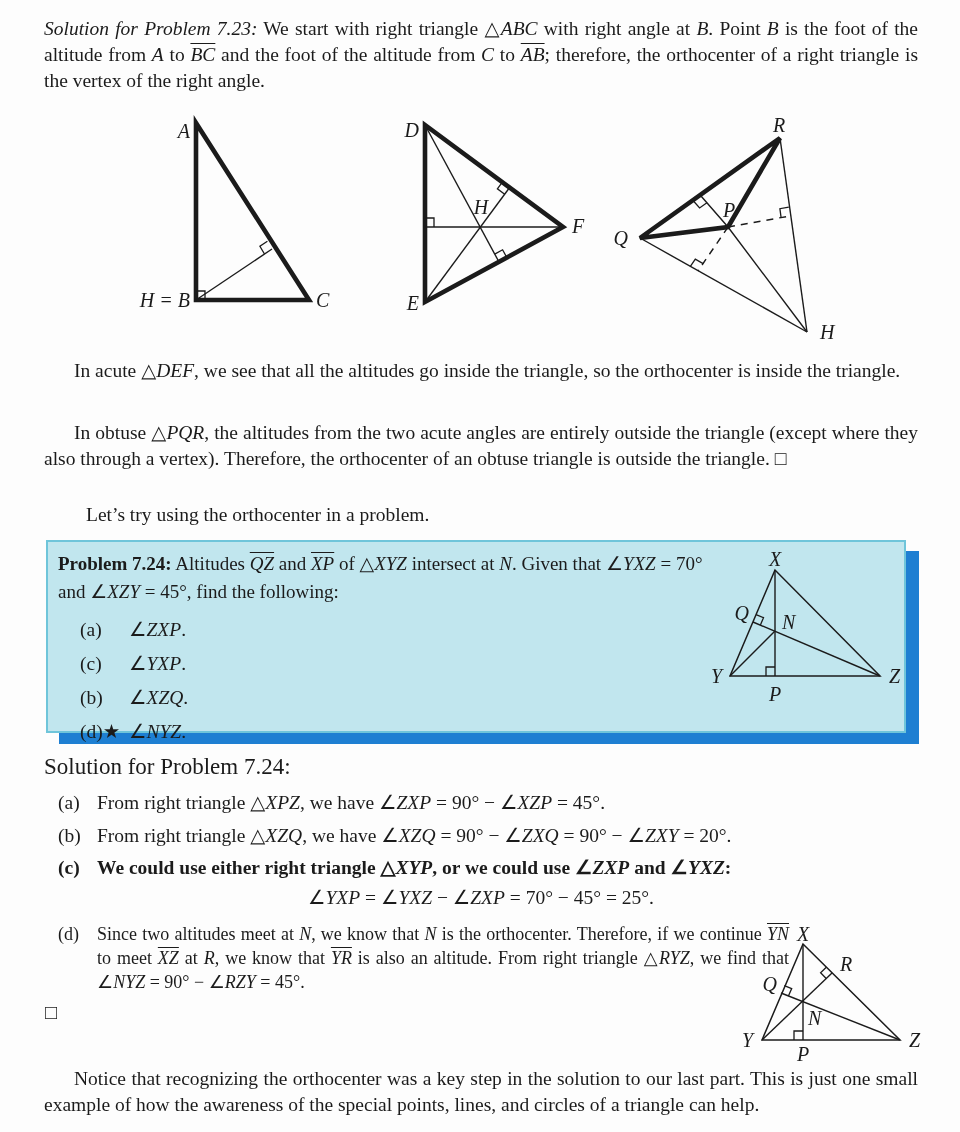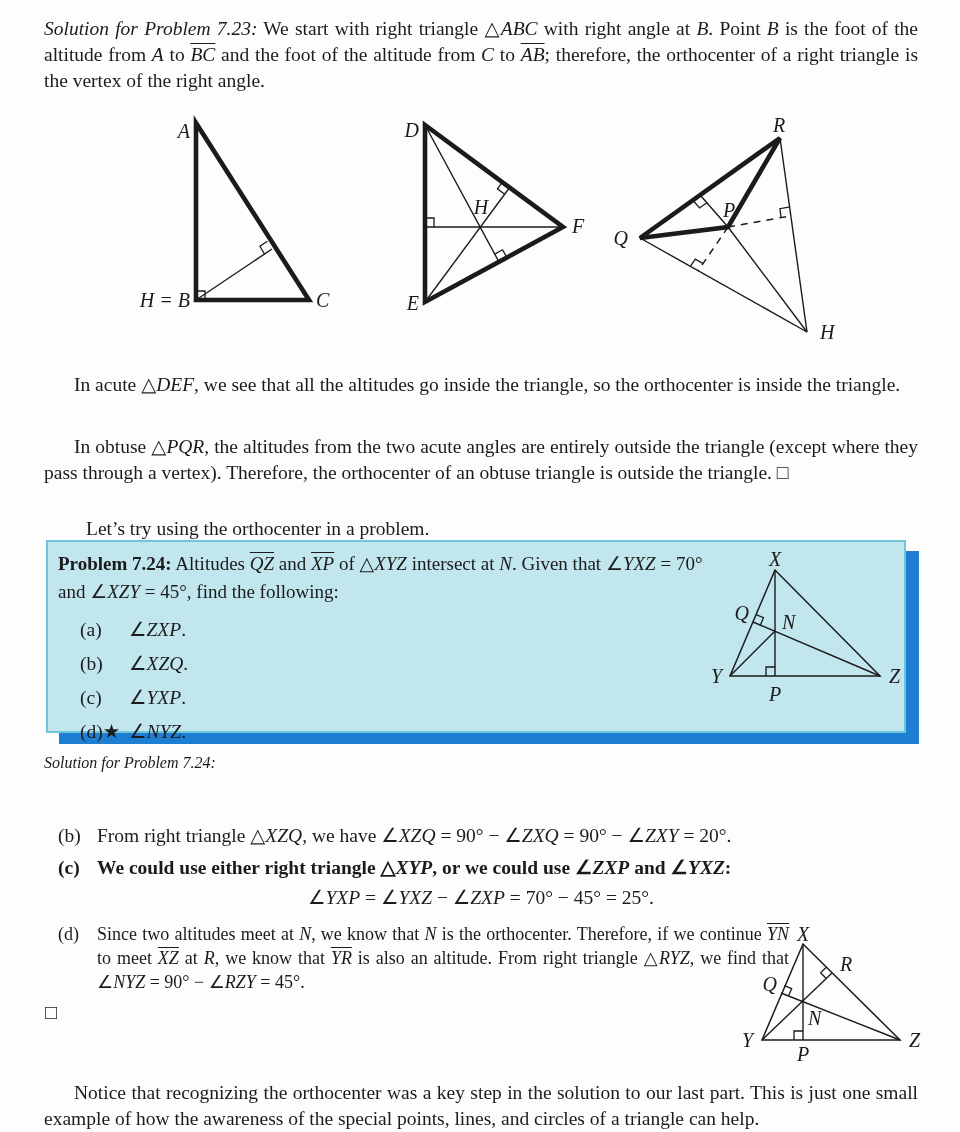--- a/index.html
+++ b/index.html
@@ -6,21 +6,21 @@
     --box-bg:#c1e6ee; --box-border:#6fc5da; --box-shadow:#1e7fd2; --ink:#1b1b1b; --paper:#fdfdfd;
   }
   html,body{margin:0;padding:0;}
   body{background:#e8e8e8;}
   #page{
     position:relative; width:960px; height:1132px; background:var(--paper);
     font-family:"Liberation Serif", serif; color:var(--ink); overflow:hidden;
     margin:0 auto;
   }
   .para{position:absolute; font-size:19.5px; line-height:26px; text-align:justify;}
-  .indent{text-indent:30px;margin-top:14px;}
+  .indent{text-indent:30px;}
   .ri{font-style:italic;}
   .rb{font-weight:700;}
   .ro{text-decoration:overline; font-style:italic;}
   .fig-layer{position:absolute; left:0; top:0; z-index:4; pointer-events:none;}
   .fig-layer text{font-family:"Liberation Serif", serif; font-style:italic; font-size:20px; fill:var(--ink);}
   .tri-thick{fill:none; stroke:var(--ink); stroke-width:4.6; stroke-linejoin:miter;}
   .tri-thin{fill:none; stroke:var(--ink); stroke-width:1.5;}
   .alt{stroke:var(--ink); stroke-width:1.4; fill:none;}
   .alt-dash{stroke:var(--ink); stroke-width:1.4; fill:none; stroke-dasharray:7 6;}
   .ra{fill:none; stroke:var(--ink); stroke-width:1.3;}
@@ -33,55 +33,58 @@
   .box-items{margin-top:7px; padding-left:32px; font-size:19.5px;}
   .box-item{height:34px; line-height:34px;}
   .box-item .ilabel{display:inline-block; width:49px;}
   .sol-line{position:absolute; left:58px; font-size:19.5px; line-height:26px;}
   .sol-line .slabel{display:inline-block; width:39px;}
   #sol-d{position:absolute; left:58px; top:922px; width:692px; font-size:18px; line-height:24px;
          text-align:justify; padding-left:39px; text-indent:-39px;}
   #sol-d .slabel{display:inline-block; width:39px; text-indent:0;}
   #equation{position:absolute; left:44px; top:886px; width:874px; text-align:center; font-size:19.5px;}
   #halmos{position:absolute; left:45px; top:1001px; font-size:20px;}
-  #sol-heading{position:absolute; left:44px; top:754px; font-size:16px; font-style:italic;}
+  #sol-heading{position:absolute; left:44px; top:754px; font-size:23px; }
 </style>
 </head>
 <body>
 
 <div id="page">
 
   <div class="para" style="left:44px; top:16px; width:874px;"><span class="ri">Solution for Problem 7.23:</span><span>  We start with right triangle </span><span>△</span><span class="ri">ABC</span><span> with right angle at </span><span class="ri">B</span><span>. Point </span><span class="ri">B</span><span> is the foot of the altitude from </span><span class="ri">A</span><span> to </span><span class="ro ri">BC</span><span> and the foot of the altitude from </span><span class="ri">C</span><span> to </span><span class="ro ri">AB</span><span>; therefore, the orthocenter of a right triangle is the vertex of the right angle.</span></div>
 
   <div class="para indent" style="left:44px; top:358px; width:874px;"><span>In acute </span><span>△</span><span class="ri">DEF</span><span>, we see that all the altitudes go inside the triangle, so the orthocenter is inside the triangle.</span></div>
 
-  <div class="para indent" style="left:44px; top:420px; width:874px;"><span>In obtuse </span><span>△</span><span class="ri">PQR</span><span>, the altitudes from the two acute angles are entirely outside the triangle (except where they pass through a vertex).  Therefore, the orthocenter of an obtuse triangle is outside the triangle. </span><span>□</span></div>
+  <div class="para indent" style="left:44px; top:420px; width:874px;"><span>In obtuse </span><span>△</span><span class="ri">PQR</span><span>, the altitudes from the two acute angles are entirely outside the triangle (except where they also through a vertex).  Therefore, the orthocenter of an obtuse triangle is outside the triangle. </span><span>□</span></div>
 
   <div class="para indent" style="left:56px; top:502px; width:874px;">Let’s try using the orthocenter in a problem.</div>
 
   <div id="problem-box">
     <div class="box-intro"><span class="rb">Problem 7.24:</span><span>  Altitudes </span><span class="ro ri">QZ</span><span> and </span><span class="ro ri">XP</span><span> of </span><span>△</span><span class="ri">XYZ</span><span> intersect at </span><span class="ri">N</span><span>. Given that </span><span>∠</span><span class="ri">YXZ</span><span> = 70° and </span><span>∠</span><span class="ri">XZY</span><span> = 45°, find the following:</span></div>
     <div class="box-items">
       <div class="box-item">
         <span class="ilabel">(a)</span><span><span>∠</span><span class="ri">ZXP</span><span>.</span></span>
       </div>
       <div class="box-item">
-        <span class="ilabel">(b)</span><span><span>∠</span><span class="ri">XZQ</span><span>.</span></span>
+        <span class="ilabel">(c)</span><span><span>∠</span><span class="ri">YXP</span><span>.</span></span>
       </div>
       <div class="box-item">
-        <span class="ilabel">(c)</span><span><span>∠</span><span class="ri">YXP</span><span>.</span></span>
+        <span class="ilabel">(b)</span><span><span>∠</span><span class="ri">XZQ</span><span>.</span></span>
       </div>
       <div class="box-item">
         <span class="ilabel">(d)★</span><span><span>∠</span><span class="ri">NYZ</span><span>.</span></span>
       </div>
     </div>
   </div>
 
   <div id="sol-heading">Solution for Problem 7.24:</div>
 
+  <div class="sol-line" style="top:790px;">
+    <span class="slabel">(a)</span><span><span>From right triangle </span><span>△</span><span class="ri">XPZ</span><span>, we have </span><span>∠</span><span class="ri">ZXP</span><span> = 90° − </span><span>∠</span><span class="ri">XZP</span><span> = 45°.</span></span>
+  </div>
   <div class="sol-line" style="top:823px;">
     <span class="slabel">(b)</span><span><span>From right triangle </span><span>△</span><span class="ri">XZQ</span><span>, we have </span><span>∠</span><span class="ri">XZQ</span><span> = 90° − </span><span>∠</span><span class="ri">ZXQ</span><span> = 90° − </span><span>∠</span><span class="ri">ZXY</span><span> = 20°.</span></span>
   </div>
   <div class="sol-line" style="top:855px;font-weight:bold;">
     <span class="slabel">(c)</span><span><span>We could use either right triangle </span><span>△</span><span class="ri">XYP</span><span>, or we could use </span><span>∠</span><span class="ri">ZXP</span><span> and </span><span>∠</span><span class="ri">YXZ</span><span>:</span></span>
   </div>
 
   <div id="equation"><span>∠</span><span class="ri">YXP</span><span> = </span><span>∠</span><span class="ri">YXZ</span><span> − </span><span>∠</span><span class="ri">ZXP</span><span> = 70° − 45° = 25°.</span></div>
 
   <div id="sol-d">

